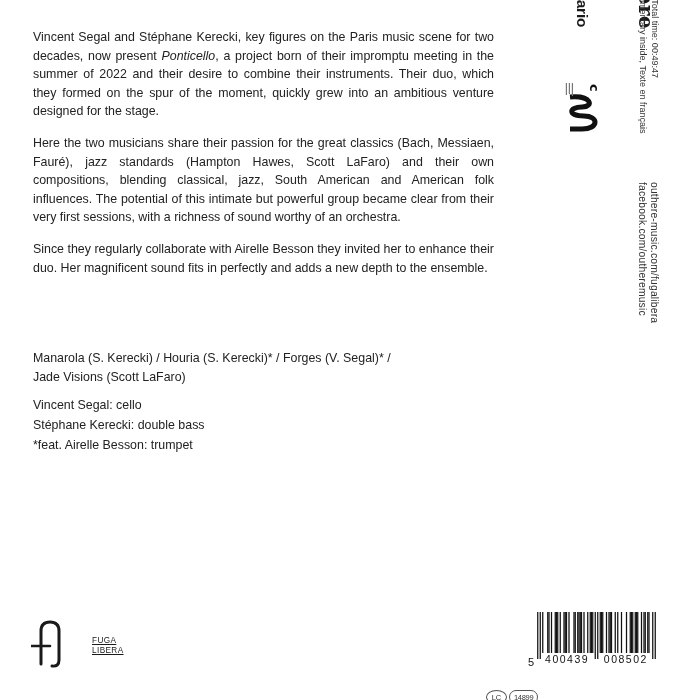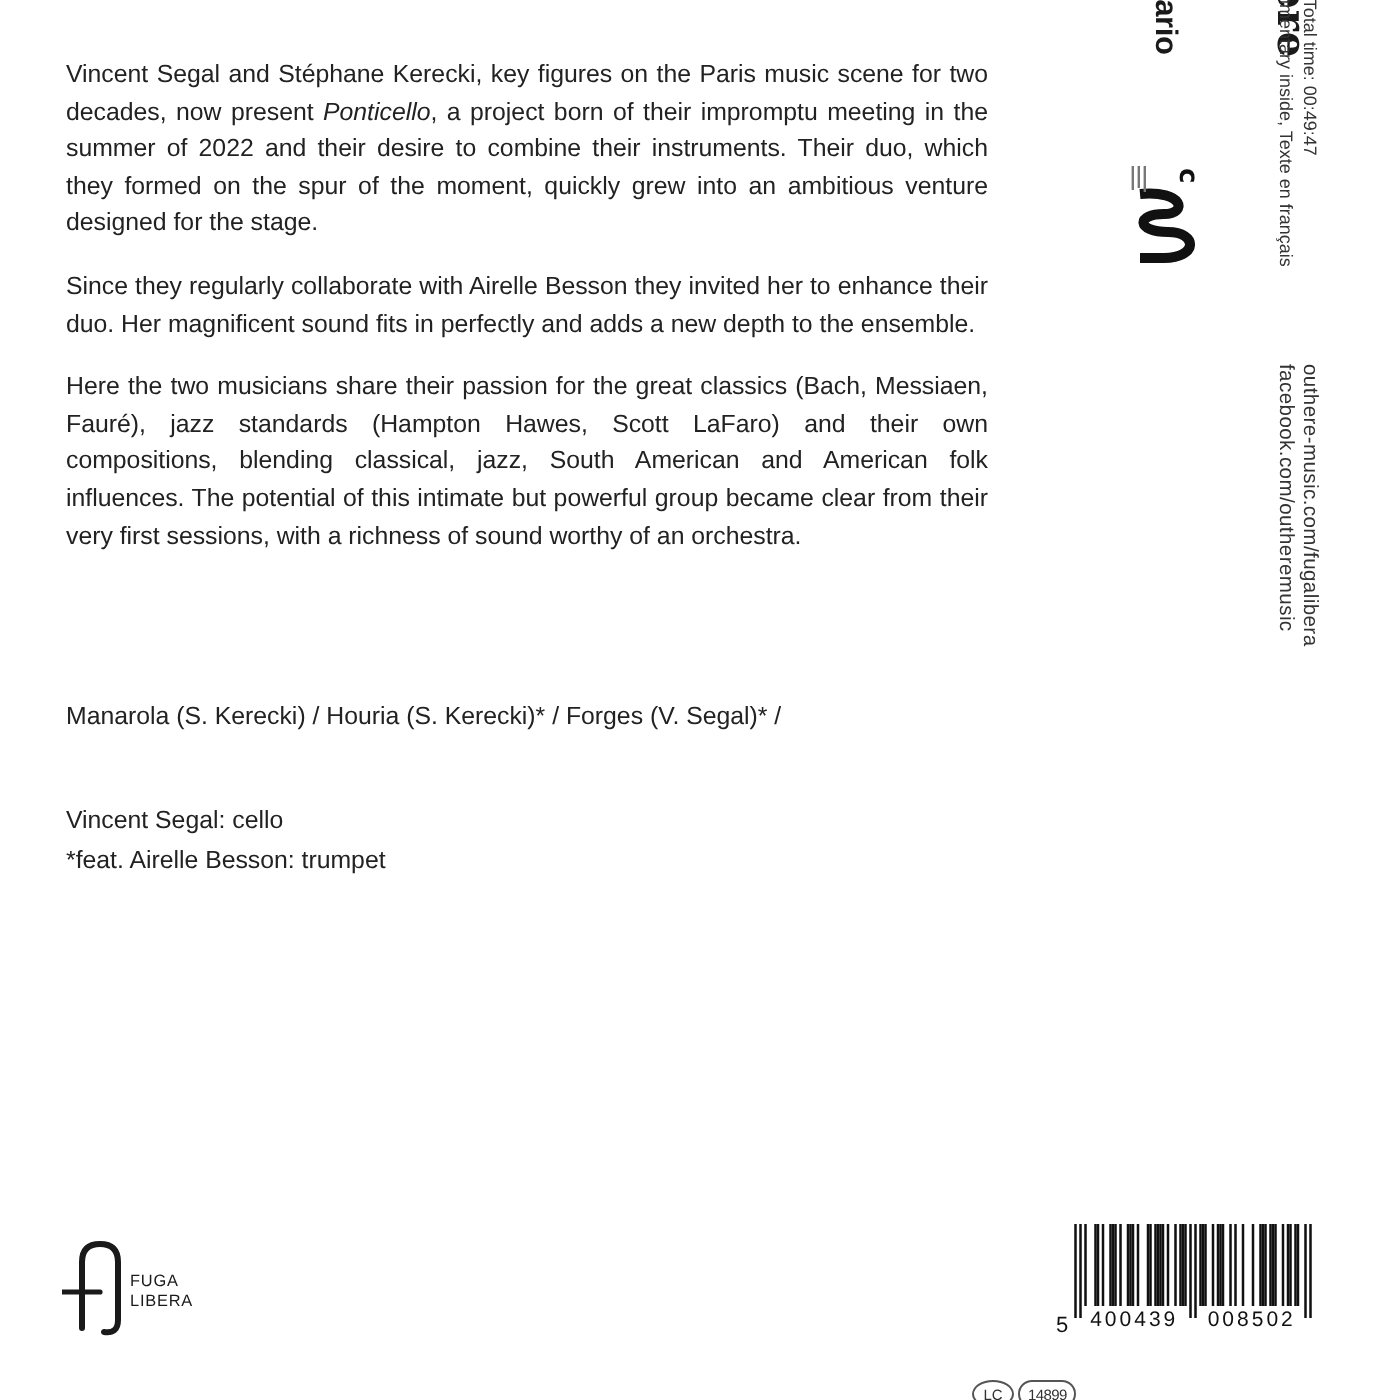--- a/index.html
+++ b/index.html
@@ -7,57 +7,59 @@
     position:relative;width:700px;height:700px;background:#ffffff;
     font-family:"Liberation Sans",sans-serif;color:#222;overflow:hidden;
     margin:0 auto;
   }
   
   .copy{position:absolute;left:33px;top:28px;width:461px;font-size:12.4px;line-height:18.6px;}
   .copy p{margin:0 0 13px 0;text-align:justify;}
   .copy p i{font-style:italic;}
   .tracklist{margin-top:72px;}
   .tracklist div{white-space:nowrap;line-height:18.6px;}
-  .credits{margin-top:32px;}
+  .credits{margin-top:9px;}
   .credits div{line-height:20px;}
   
   .vrot{position:absolute;transform-origin:100% 0;transform:rotate(90deg);color:#1a1a1a;}
   .outhere{right:44px;top:24px;width:86px;height:34px;text-align:left;}
   .oh-word{font-family:"DejaVu Serif",serif;font-weight:700;font-size:20px;line-height:21px;letter-spacing:.5px;}
   .oh-sub{font-size:6.5px;letter-spacing:8.5px;margin-top:1px;padding-left:2px;text-transform:lowercase;}
   .daddario{right:109px;top:31px;width:76px;height:20px;font-weight:700;font-size:15.5px;letter-spacing:-.2px;font-style:normal;}
   .cnm{right:93px;top:140px;width:57px;height:44px;}
   .catalog{right:40px;top:143px;width:190px;height:26px;font-size:9px;line-height:11.5px;white-space:nowrap;color:#333;}
   .urls{right:40px;top:347px;width:165px;height:26px;font-size:10.3px;line-height:12px;white-space:nowrap;color:#333;letter-spacing:.2px;}
   
   .fl-logo{position:absolute;left:31px;top:619px;}
-  .fl-name{position:absolute;left:65px;top:636px;font-size:8.2px;line-height:10px;letter-spacing:.4px;color:#1a1a1a;}
+  .fl-name{position:absolute;left:92px;top:636px;font-size:8.2px;line-height:10px;letter-spacing:.4px;color:#1a1a1a;text-decoration:underline;}
   .footer-center{position:absolute;left:190px;top:636px;width:250px;text-align:center;font-size:9.3px;line-height:13.5px;color:#333;}
   .lc-badge{position:absolute;left:486px;top:648px;display:flex;gap:2px;align-items:flex-start;color:#333;margin-top:42px;}
   .lc-oval{border:1.2px solid #555;border-radius:50%;width:19px;height:12px;font-size:7.5px;display:flex;align-items:center;justify-content:center;}
   .lc-num{border:1.2px solid #555;border-radius:7px;height:12px;padding:0 4px;font-size:7.5px;display:flex;align-items:center;letter-spacing:-.3px;}
   .barcode-wrap{position:absolute;left:528px;top:612px;display:flex;align-items:flex-end;gap:3px;}
   .barcode-first{font-size:11px;line-height:11px;margin-bottom:1px;color:#111;}
 </style>
 </head>
 <body>
 
 <div class="page">
 
   <div class="copy">
     <p><span>Vincent Segal and Stéphane Kerecki, key figures on the Paris music scene for two decades, now present </span><i>Ponticello</i><span>, a project born of their impromptu meeting in the summer of 2022 and their desire to combine their instruments. Their duo, which they formed on the spur of the moment, quickly grew into an ambitious venture designed for the stage.</span></p>
+    <p>Here the two musicians share their passion for the great classics (Bach, Messiaen, Fauré), jazz standards (Hampton Hawes, Scott LaFaro) and their own compositions, blending classical, jazz, South American and American folk influences. The potential of this intimate but powerful group became clear from their very first sessions, with a richness of sound worthy of an orchestra.</p>
     <p>Since they regularly collaborate with Airelle Besson they invited her to enhance their duo. Her magnificent sound fits in perfectly and adds a new depth to the ensemble.</p>
-    <p>Here the two musicians share their passion for the great classics (Bach, Messiaen, Fauré), jazz standards (Hampton Hawes, Scott LaFaro) and their own compositions, blending classical, jazz, South American and American folk influences. The potential of this intimate but powerful group became clear from their very first sessions, with a richness of sound worthy of an orchestra.</p>
 
     <div class="tracklist">
       <div>Manarola (S. Kerecki) / Houria (S. Kerecki)* / Forges (V. Segal)* /</div>
+      <div>Jade Visions (Scott LaFaro)</div>
     </div>
 
     <div class="credits">
       <div>Vincent Segal: cello</div>
+      <div>Stéphane Kerecki: double bass</div>
       <div>*feat. Airelle Besson: trumpet</div>
     </div>
   </div>
 
   <div class="vrot outhere">
     <div class="oh-word">outhere</div>
     <div class="oh-sub">music</div>
   </div>
 
   <div class="vrot daddario">D’Addario</div>

